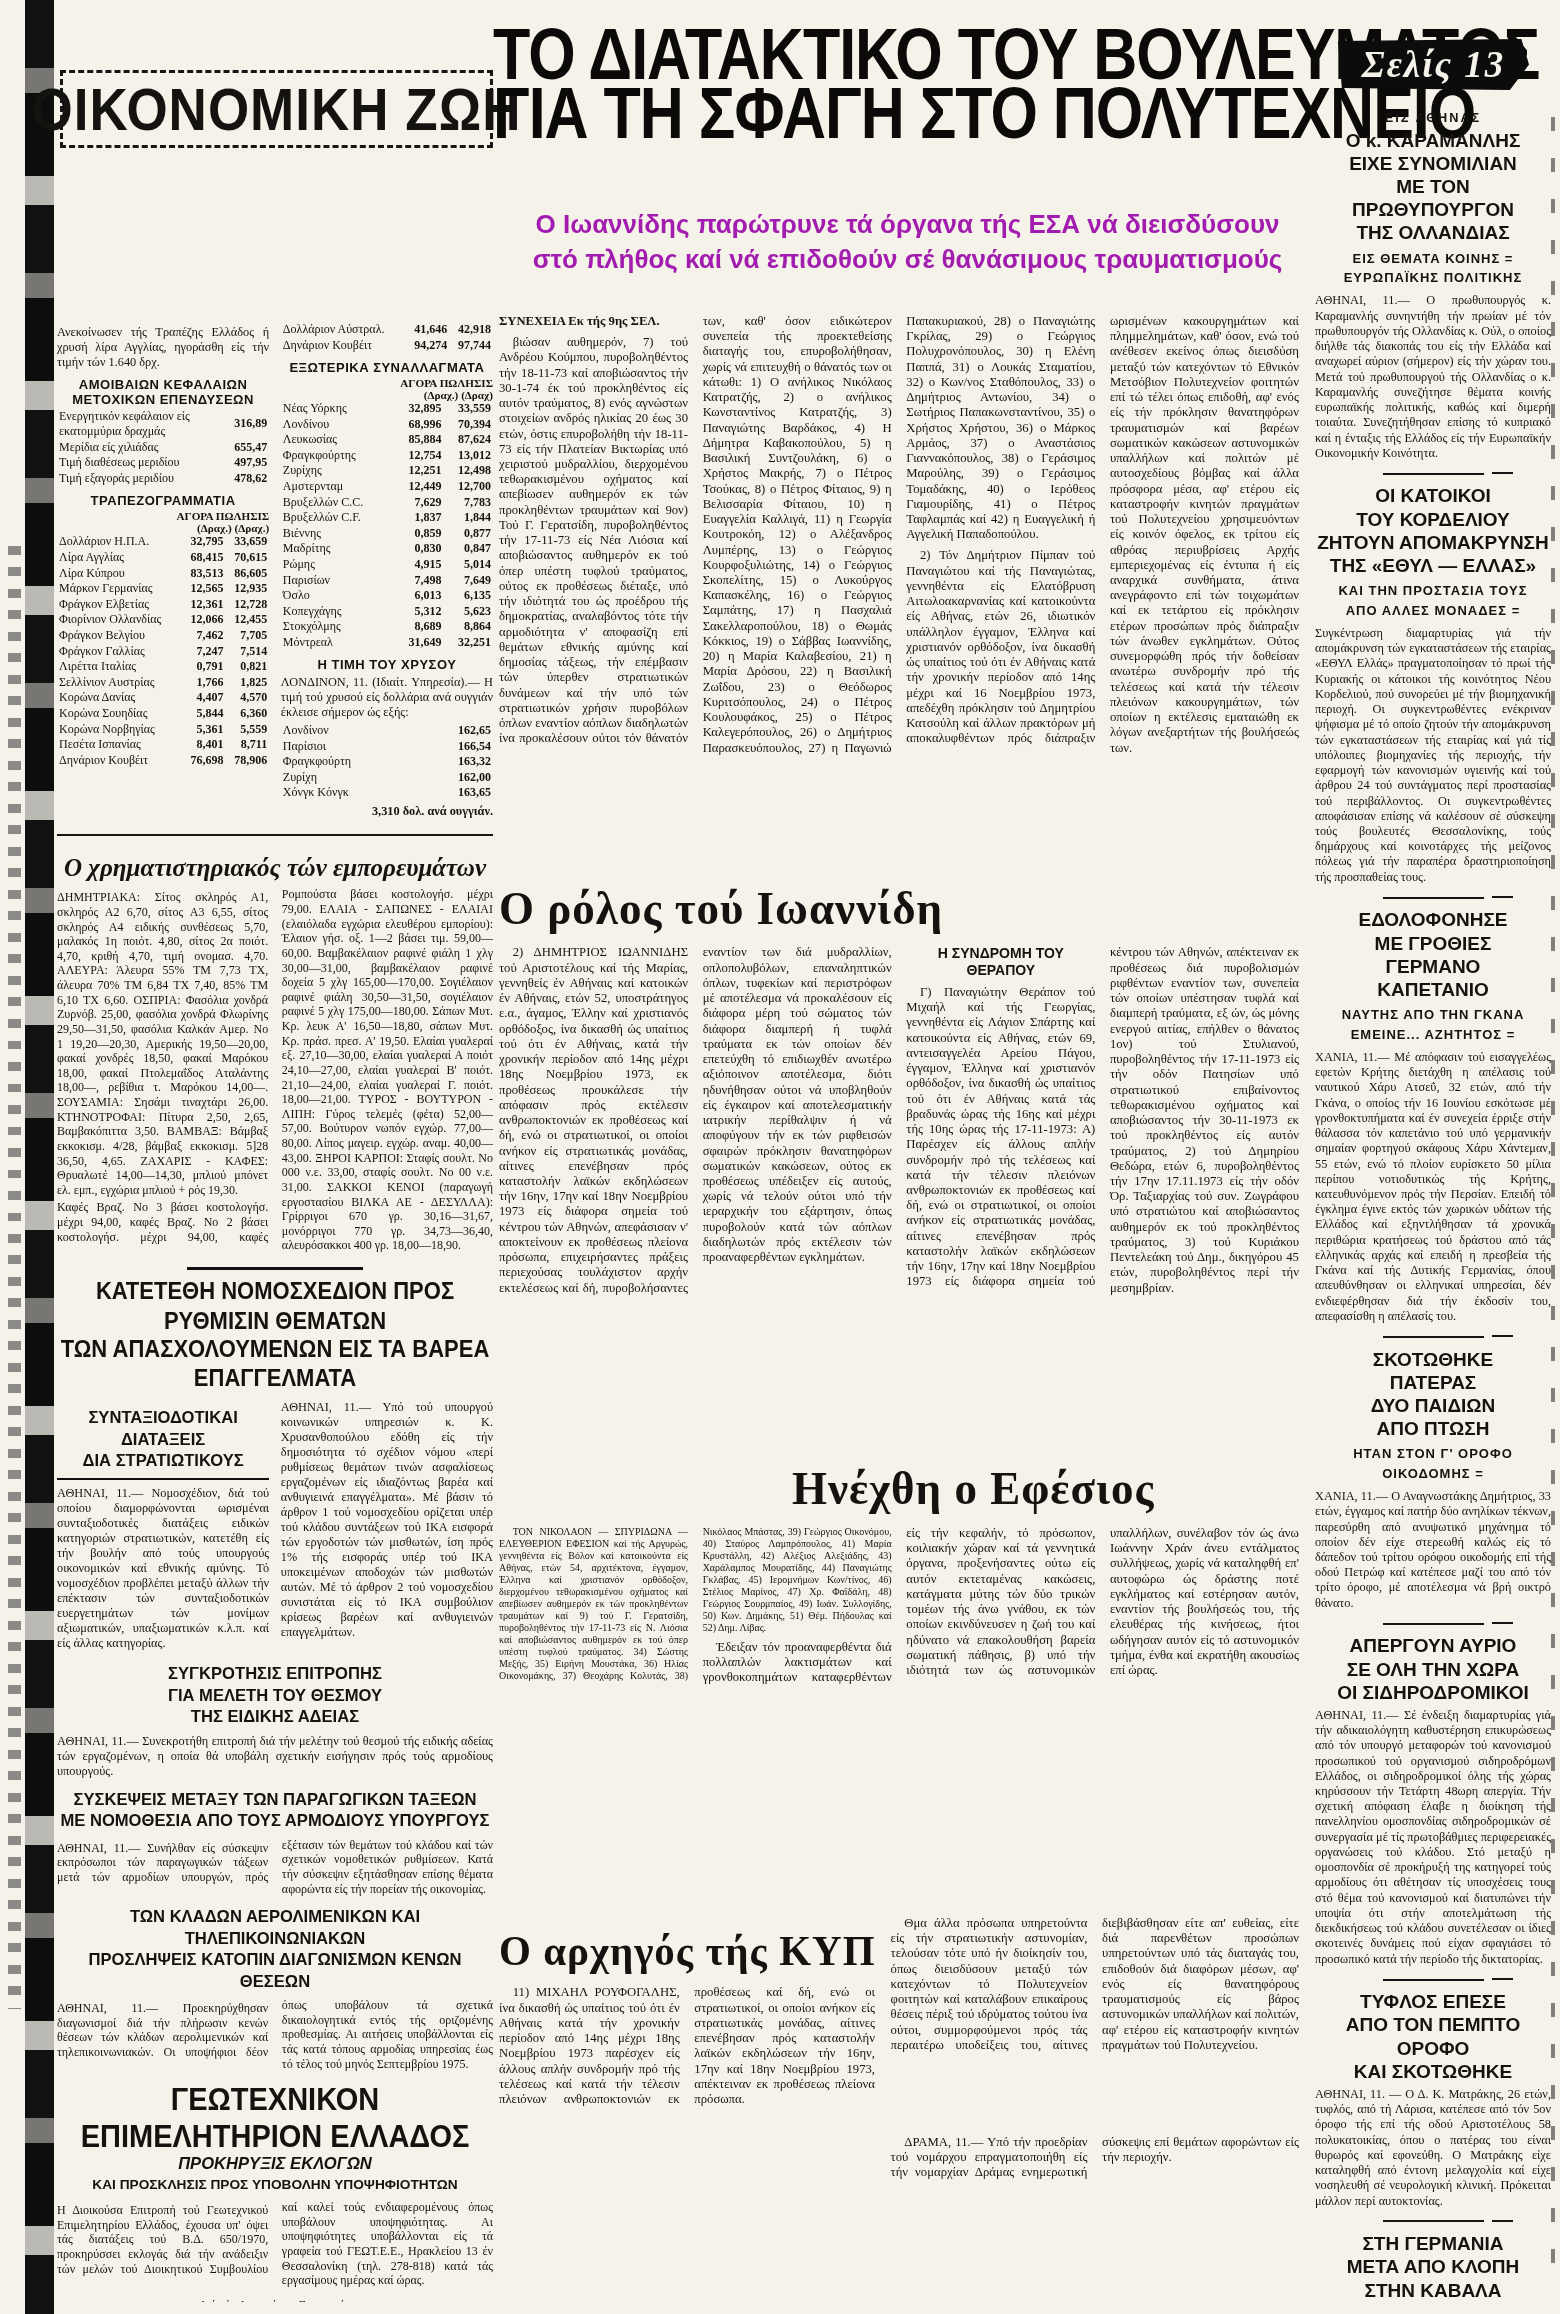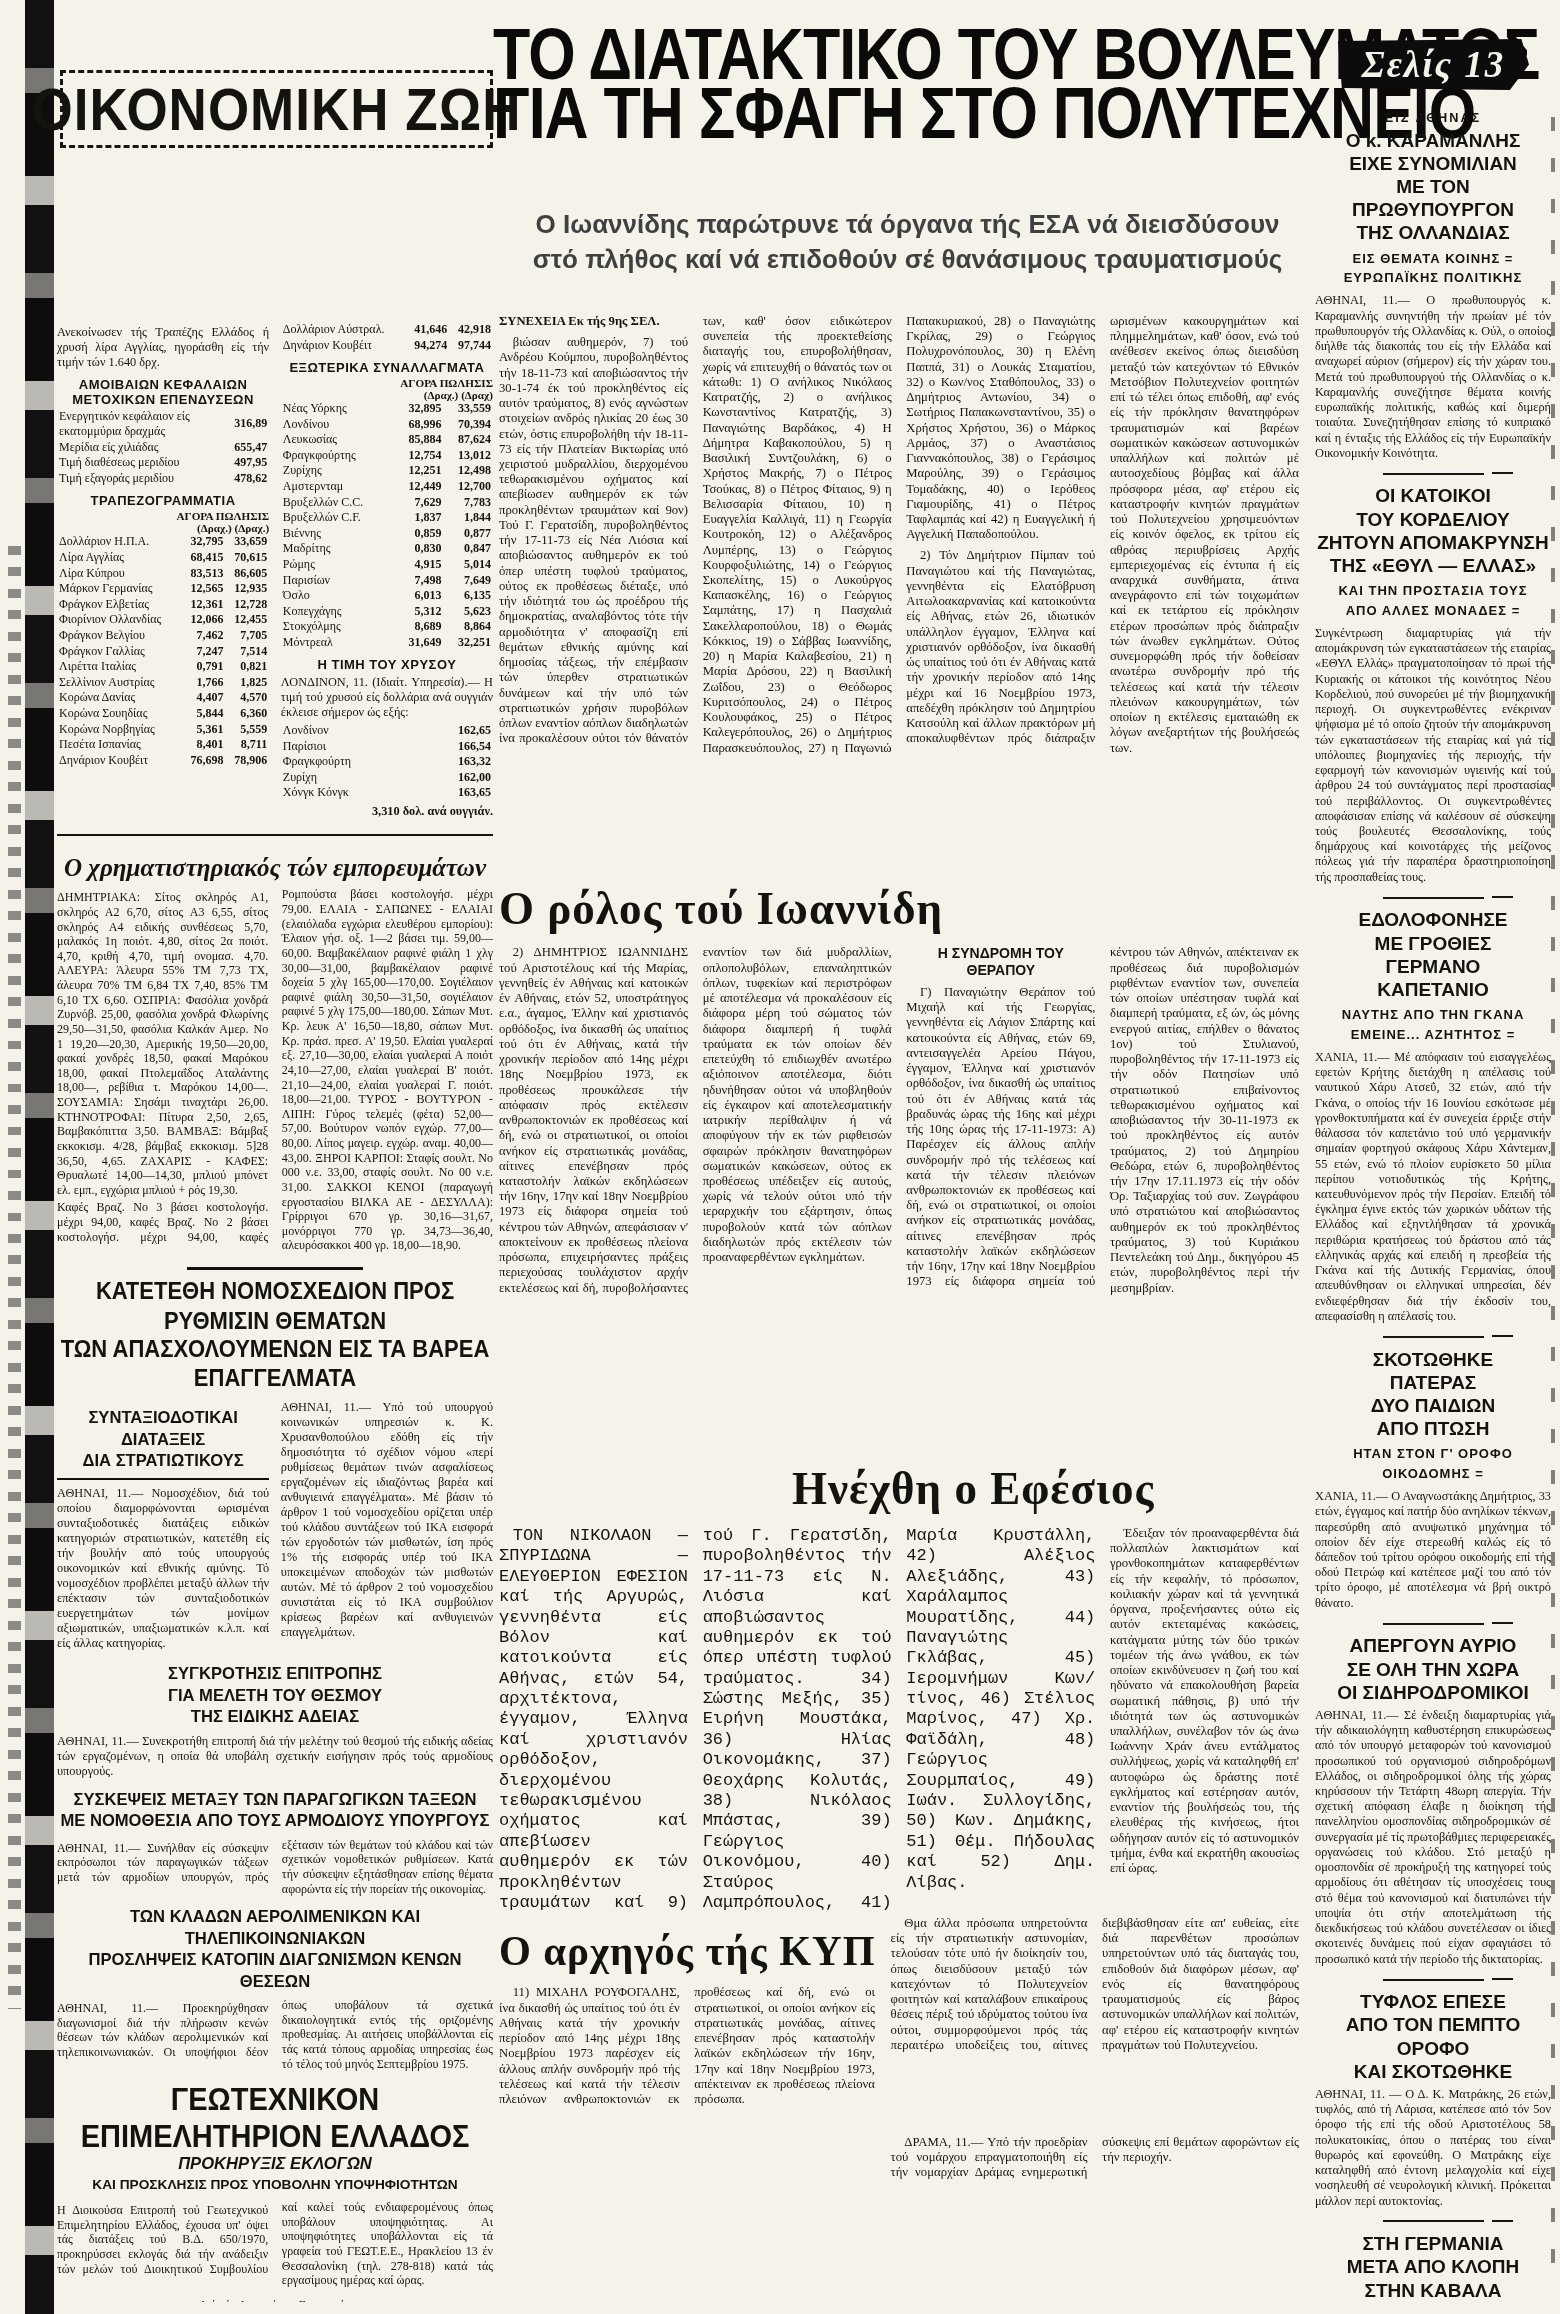--- a/index.html
+++ b/index.html
@@ -16,21 +16,21 @@
   
   .masthead{position:absolute;left:60px;top:70px;width:427px;height:72px;border:3.9px dashed #161616;
     display:flex;align-items:center;justify-content:center;}
   .masthead span{font-family:"Liberation Sans",sans-serif;font-weight:bold;font-size:53px;
     letter-spacing:1px;transform:scaleY(1.12);white-space:nowrap;}
   
   .headline{position:absolute;left:493px;top:25px;width:829px;text-align:center;
     font-family:"Liberation Sans",sans-serif;font-weight:bold;color:#0b0a08;}
   .headline .l{font-size:61px;line-height:.96;letter-spacing:-1px;transform:scaleY(1.18);white-space:nowrap;}
   .deck{position:absolute;left:493px;top:207px;width:829px;text-align:center;
-    font-family:"Liberation Sans",sans-serif;font-weight:bold;font-size:26px;line-height:1.35;color:#404040;}
+    font-family:"Liberation Sans",sans-serif;font-weight:bold;font-size:26px;line-height:1.35;color:#a21caf;}
   
   .badge{position:absolute;left:1338px;top:39px;width:191px;height:51px;background:#0c0c0c;
     clip-path:polygon(0 4%,96% 0,100% 50%,90% 100%,2% 96%);
     display:flex;align-items:center;justify-content:center;}
   .badge span{color:#f5f2ea;font-style:italic;font-weight:bold;font-size:37px;letter-spacing:2px;}
   
   .rail{position:absolute;left:1315px;top:105px;width:236px;height:2194px;overflow:hidden;}
   .rail .kicker{text-align:center;font-family:"Liberation Sans",sans-serif;font-weight:bold;font-size:12.7px;letter-spacing:2px;margin:5.9px 0 2px;}
   .rail h3{text-align:center;font-family:"Liberation Sans",sans-serif;font-weight:bold;font-size:19px;line-height:1.22;margin:3.9px 0 3.9px;white-space:pre-line;}
   .rail h4{text-align:center;font-family:"Liberation Sans",sans-serif;font-weight:bold;font-size:13px;line-height:1.5;margin:3.9px 0 5.9px;white-space:pre-line;letter-spacing:1px;}
@@ -64,21 +64,21 @@
   .kick{font-weight:bold;text-indent:0!important;}
   .bandA{height:558px;overflow:hidden;}
   .serif-head{font-weight:bold;font-size:45px;letter-spacing:1px;transform:scaleY(1.05);margin:9.8px 0 11.7px;white-space:nowrap;}
   .bandC{height:507px;overflow:hidden;}
   .crosshead{font-family:"Liberation Sans",sans-serif;font-weight:bold;font-size:14px;text-align:center;margin:7.8px 0;text-indent:0!important;}
   .efes-head{margin-left:293px;}
   .bandE{height:390px;overflow:hidden;}
   .bandF{display:flex;gap:15.6px;height:390px;overflow:hidden;}
   .bandF .fl{width:47%;}
   .bandF .fr{width:53%;}
-  .caps{font-family:Liberation Mono, monospace;font-size:17px;}
+  .caps{font-family:Liberation Serif, serif;font-size:10px;}
   .drama-head{font-family:"Liberation Sans",sans-serif;font-weight:bold;font-size:15.6px;text-align:center;line-height:1.35;margin:9.8px 0 5.9px;white-space:pre-line;}
 </style>
 </head>
 <body>
 
 <div id="page">
   <div class="edge-smudge"></div>
   <div class="edge-smudge2"></div>
   <div class="right-ticks"></div>
 

